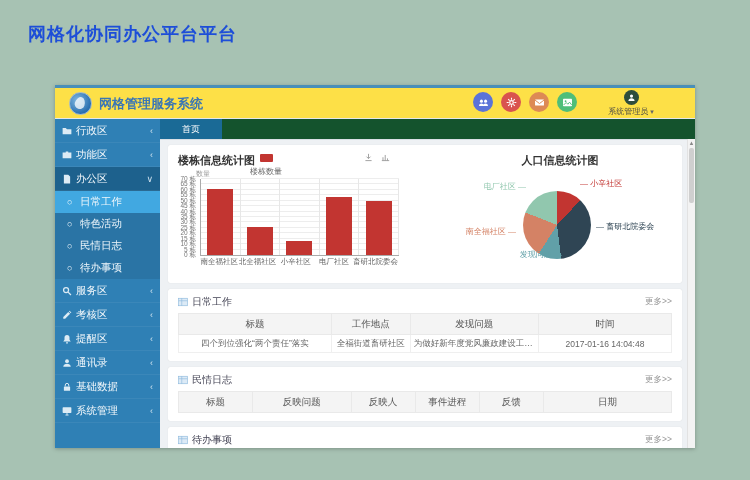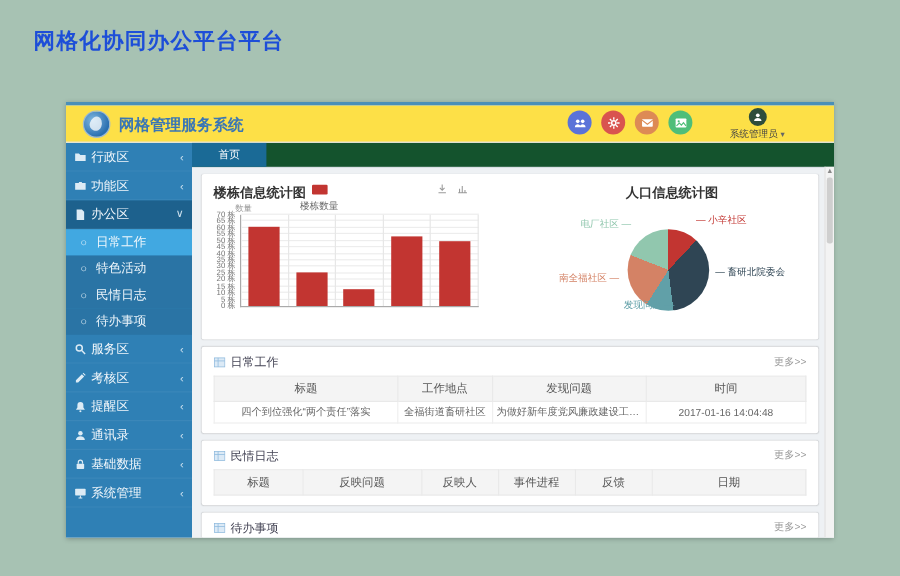--- a/index.html
+++ b/index.html
@@ -300,20 +300,27 @@
                     <div class="bar" style="height: 18.5714%; background: rgb(194, 53, 49);"></div>
                   </div>
                   <div class="bar-col">
                     <div class="bar" style="height: 75.7143%; background: rgb(194, 53, 49);"></div>
                   </div>
                   <div class="bar-col">
                     <div class="bar" style="height: 71.4286%; background: rgb(194, 53, 49);"></div>
                   </div>
                 </div>
               </div>
+            <div class="bar-cats" id="barCats">
+                <div class="bar-cat">南全福社区</div>
+                <div class="bar-cat">北全福社区</div>
+                <div class="bar-cat">小辛社区</div>
+                <div class="bar-cat">电厂社区</div>
+                <div class="bar-cat">畜研北院委会</div>
+              </div>
 
             <div class="chart-title pie-title">人口信息统计图</div>
             <div class="pie" id="pie" style="background: conic-gradient(rgb(194, 53, 49) 0%, rgb(194, 53, 49) 12%, rgb(47, 69, 84) 12%, rgb(47, 69, 84) 48%, rgb(97, 160, 168) 48%, rgb(97, 160, 168) 59%, rgb(212, 130, 101) 59%, rgb(212, 130, 101) 81%, rgb(145, 199, 174) 81%, rgb(145, 199, 174) 100%);"></div>
             <div id="pieLabels">
                 <div class="pie-label" style="left: 412px; top: 33px; width: 70px; text-align: left; color: rgb(194, 53, 49);">— 小辛社区</div>
                 <div class="pie-label" style="left: 428px; top: 76px; width: 80px; text-align: left; color: rgb(47, 69, 84);">— 畜研北院委会</div>
                 <div class="pie-label" style="left: 318px; top: 104px; width: 76px; text-align: right; color: rgb(97, 160, 168);">发现问题 —</div>
                 <div class="pie-label" style="left: 276px; top: 81px; width: 72px; text-align: right; color: rgb(212, 130, 101);">南全福社区 —</div>
                 <div class="pie-label" style="left: 294px; top: 36px; width: 64px; text-align: right; color: rgb(145, 199, 174);">电厂社区 —</div>
               </div>

